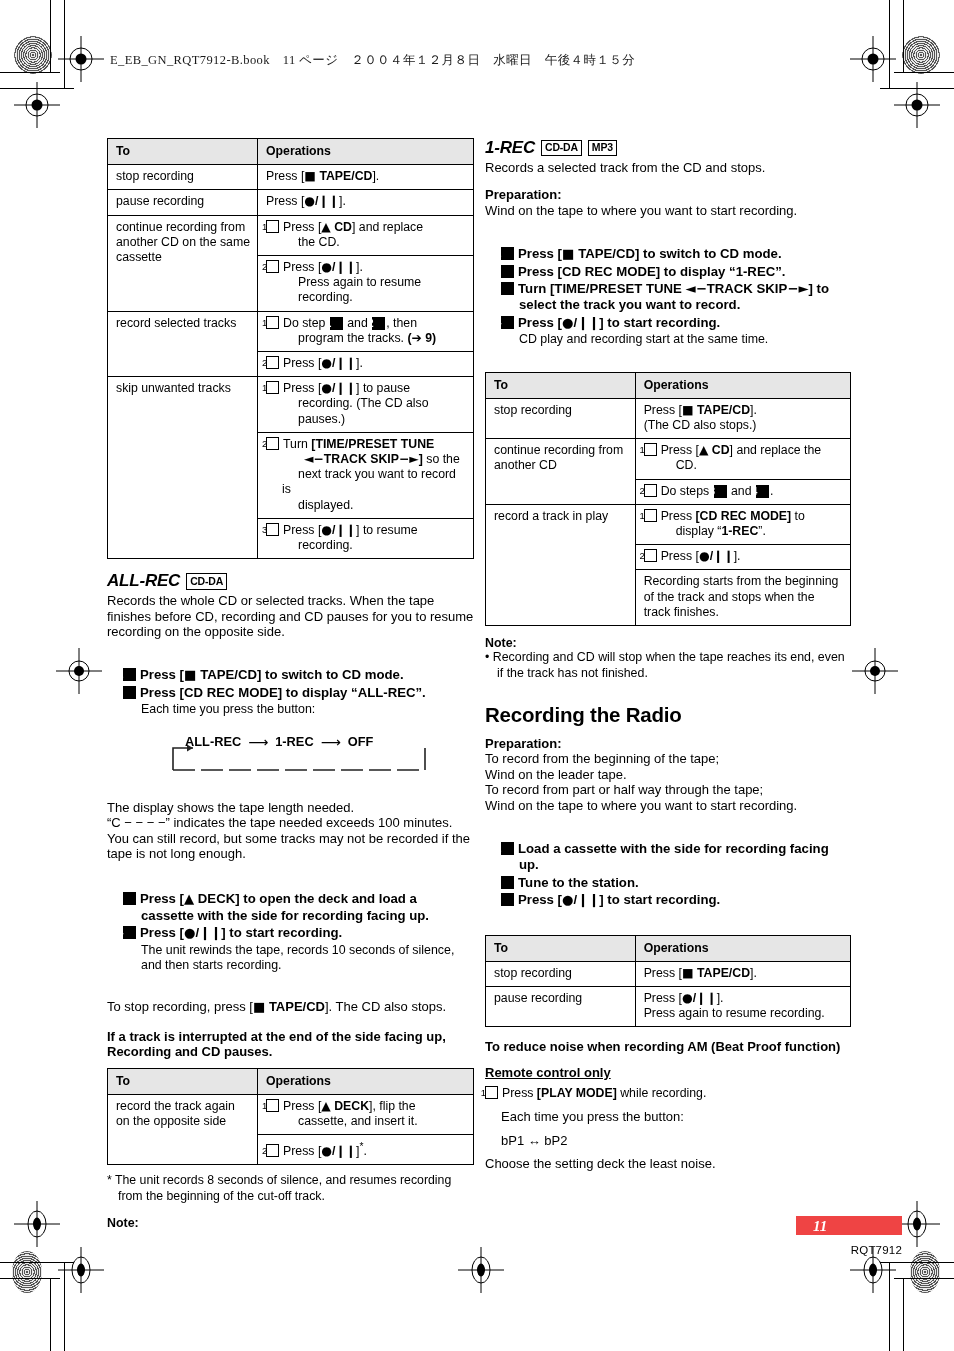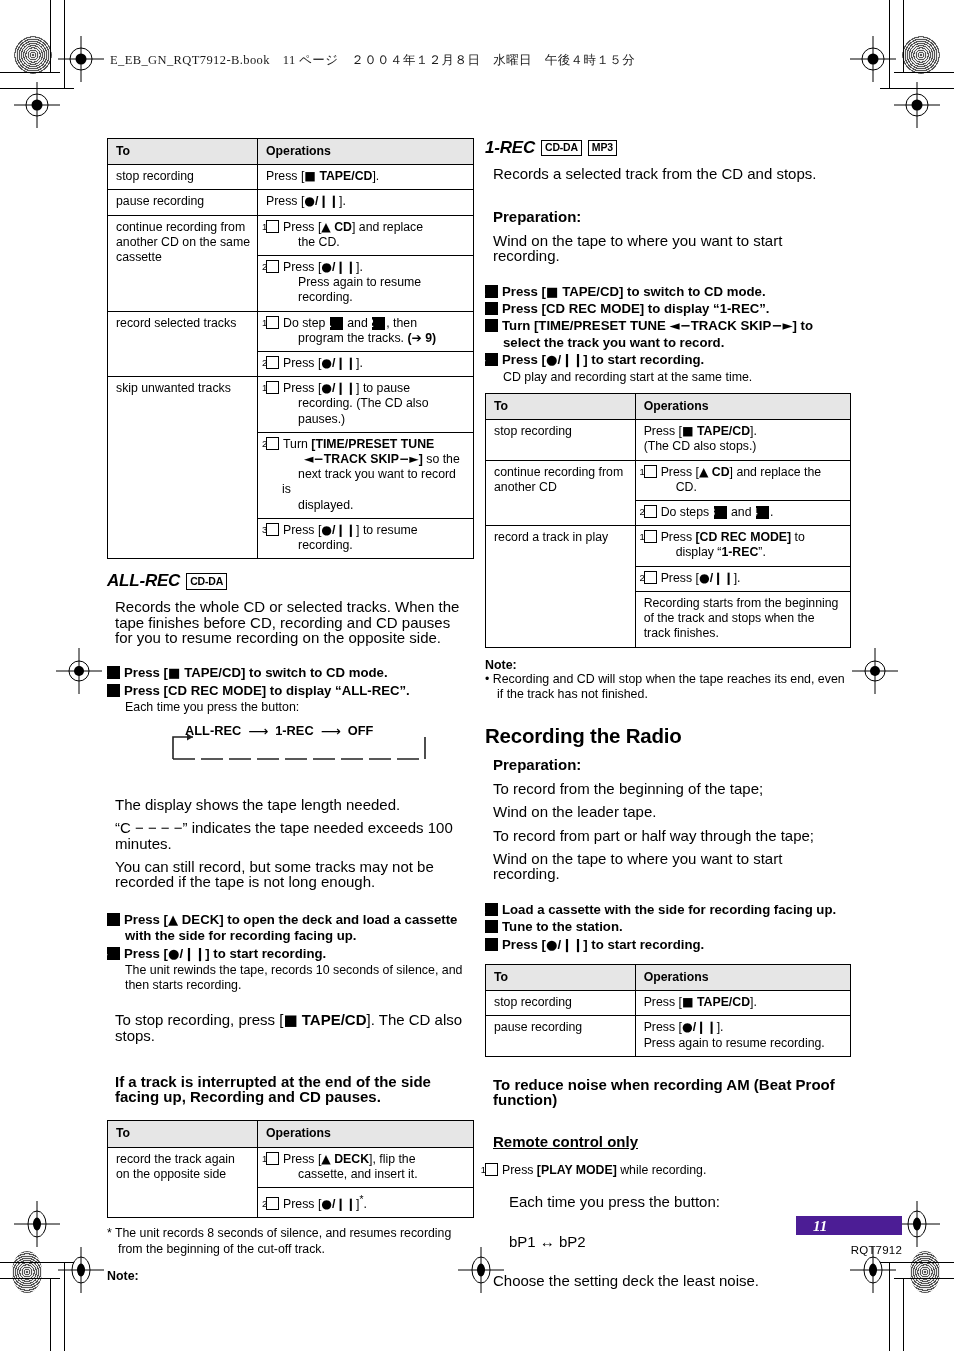--- a/index.html
+++ b/index.html
@@ -33,21 +33,21 @@
     font-family:"Liberation Serif", serif;
     font-size:12.5px;letter-spacing:.4px;color:#1a1a1a;white-space:nowrap;
   }
 
   
   .col{position:absolute;top:138px;}
   .col-left{left:107px;width:367px;}
   .col-right{left:485px;width:366px;}
 
   
-  .p{font-size:15px;line-height:15.4px;margin:8px;}
+  .p{font-size:13px;line-height:15.4px;margin:0;}
   .b{font-weight:bold;}
   .gap6{height:6px;}
   .gap8{height:8px;}
   .gap10{height:10px;}
   .gap12{height:12px;}
   .gap14{height:14px;}
   .gap18{height:18px;}
   .gap22{height:22px;}
 
   
@@ -78,21 +78,21 @@
   .onum{
     display:inline-block;
     border:1px solid #000;color:#000;background:#fff;
     font-size:9.5px;line-height:11px;
     width:11px;height:11px;text-align:center;
     vertical-align:1px;margin-right:4px;
     font-family:"Liberation Sans", sans-serif;
   }
 
   
-  .steps{margin:0;padding:0;}
+  .steps{margin:16px;padding:0;}
   .step{
     font-size:13.2px;line-height:16.4px;font-weight:bold;
     padding-left:18px;text-indent:-18px;margin-bottom:1px;
   }
   .substep{
     font-size:12.4px;line-height:15.4px;font-weight:normal;
     padding-left:18px;margin:0;
   }
   .onumline{
     font-size:12.3px;line-height:15.2px;
@@ -132,21 +132,21 @@
   }
   .footnote{
     font-size:12.3px;line-height:15.2px;
     padding-left:11px;text-indent:-11px;margin:0;
   }
   .underline{text-decoration:underline;}
 
   
   .footer{position:absolute;right:52px;bottom:95px;text-align:right;}
   .pgbar{
-    background:#4c1d95;color:#fff;font-style:italic;font-weight:bold;
+    background:#ef4444;color:#fff;font-style:italic;font-weight:bold;
     font-size:15px;line-height:19px;width:106px;height:19px;
     text-align:left;padding:1px 0 1px 17px;box-sizing:border-box;
     font-family:"Liberation Serif", serif;
     margin-left:12px;
   }
   .pgcode{font-size:11.5px;text-align:right;padding-left:2px;margin-top:9px;letter-spacing:.2px;}
 
   .sym{font-family:"DejaVu Sans", sans-serif;}
 </style>
 </head>

